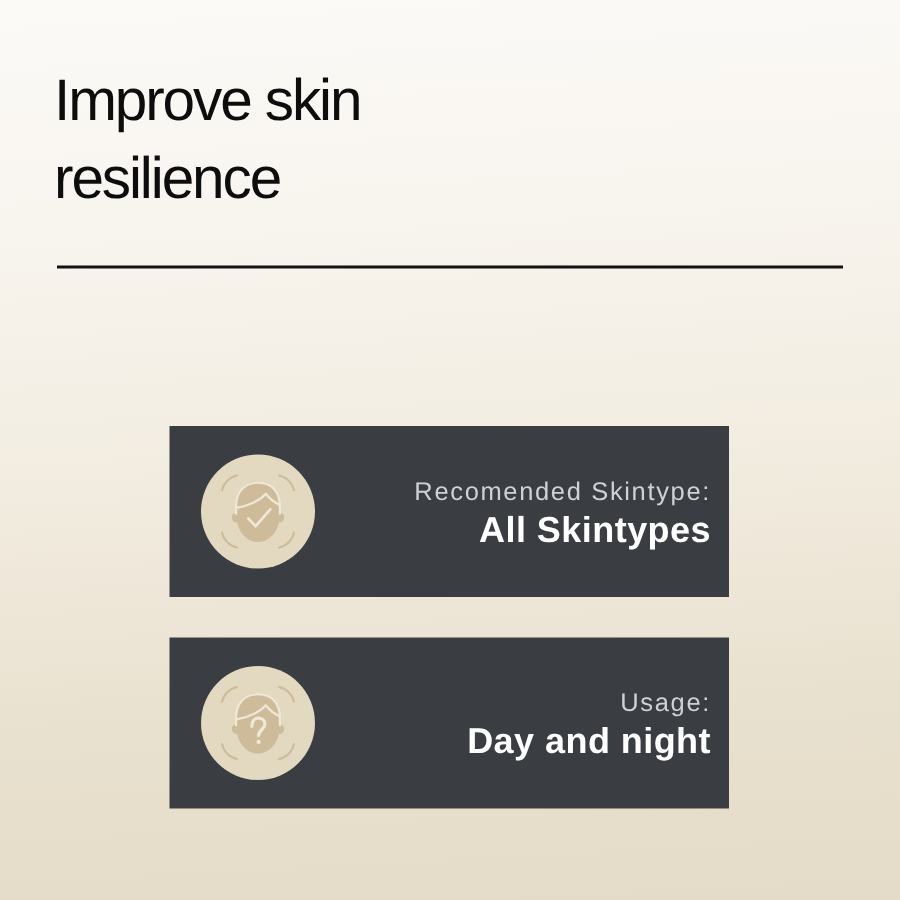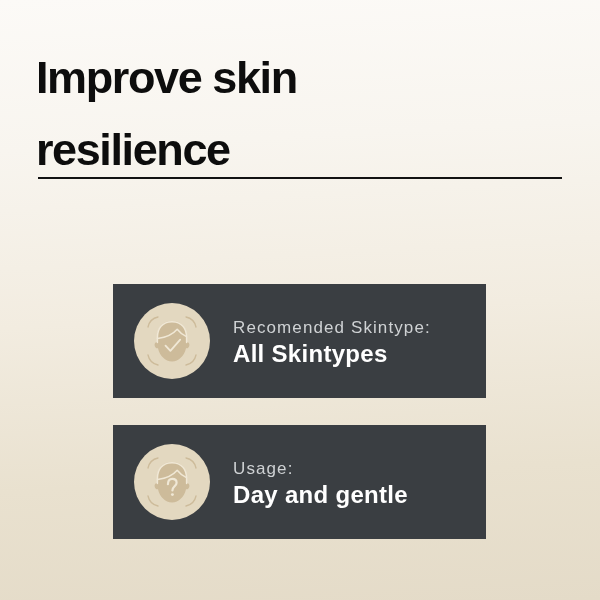--- a/index.html
+++ b/index.html
@@ -20,23 +20,23 @@
     background: linear-gradient(177deg, #fcfaf7 0%, #f8f5ef 24%, #f2ece0 52%, #e9e1cf 78%, #e4dbc8 100%);
     overflow: hidden;
   }
 
   
   .headline {
     position: absolute;
     left: 36px;
     top: 42px;
     width: 420px;
-    font-size: 45px;
-    line-height: 72px;
-    font-weight: 700;
+    font-size: 39px;
+    line-height: 52px;
+    font-weight: 400;
     letter-spacing: -1.4px;
     color: #0d0d0d;
     white-space: pre-line;
   }
 
   
   .divider {
     position: absolute;
     left: 38px;
     top: 177px;
@@ -64,20 +64,21 @@
 
   
   .card {
     position: absolute;
     left: 113px;
     width: 373px;
     height: 114px;
     background: #3a3e42;
     display: flex;
     align-items: center;
+    text-align: right;
   }
   .card.card-1 { top: 284px; }
   .card.card-2 { top: 425px; }
 
   .card-icon {
     flex: 0 0 auto;
     width: 76px;
     height: 76px;
     margin-left: 21px;
     border-radius: 50%;
@@ -161,17 +162,17 @@
         <path d="M14.4 27.2 C14.4 17.2 19 11 29 11 C39 11 43.6 17.2 43.6 27.2 L43.6 24 C40.5 22.6 36.6 19.8 34.2 16.8 C30.6 20.9 22.8 24.8 14.4 26 Z" fill="#cdbb9a"></path>
         <path d="M14.4 30.5 L14.4 25.6 C14.4 16.6 19.2 9.8 29 9.8 C38.8 9.8 43.6 16.6 43.6 25.6 L43.6 30.5" fill="none" stroke="#f0e8d6" stroke-width="1.5" stroke-linecap="round"></path>
         <path d="M14.6 26.6 C22.9 25.4 30.6 21.4 34.2 17.2 C36.6 20.3 40.4 23.2 43.5 24.6" fill="none" stroke="#f0e8d6" stroke-width="1.5" stroke-linecap="round" stroke-linejoin="round"></path>
 
         <path d="M24.9 31.2 C24.9 27.6 27.0 25.8 29.3 25.8 C31.7 25.8 33.6 27.3 33.6 29.7 C33.6 33.1 29.4 33.6 29.4 37.4" fill="none" stroke="#f0e8d6" stroke-width="2.2" stroke-linecap="round" stroke-linejoin="round"></path>
         <circle cx="29.4" cy="41.6" r="1.45" fill="#f0e8d6"></circle>
       </svg>
     </div>
     <div class="card-text">
       <div class="card-label">Usage:</div>
-      <div class="card-value">Day and gentle</div>
+      <div class="card-value">Day and night</div>
     </div>
   </div>
 
 </div>
 
 </body></html>

